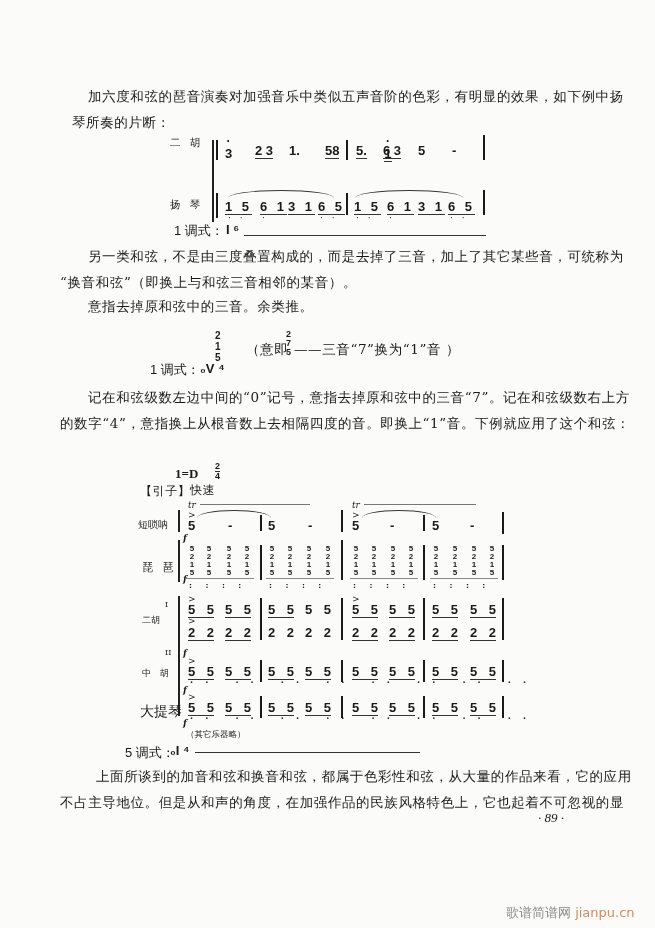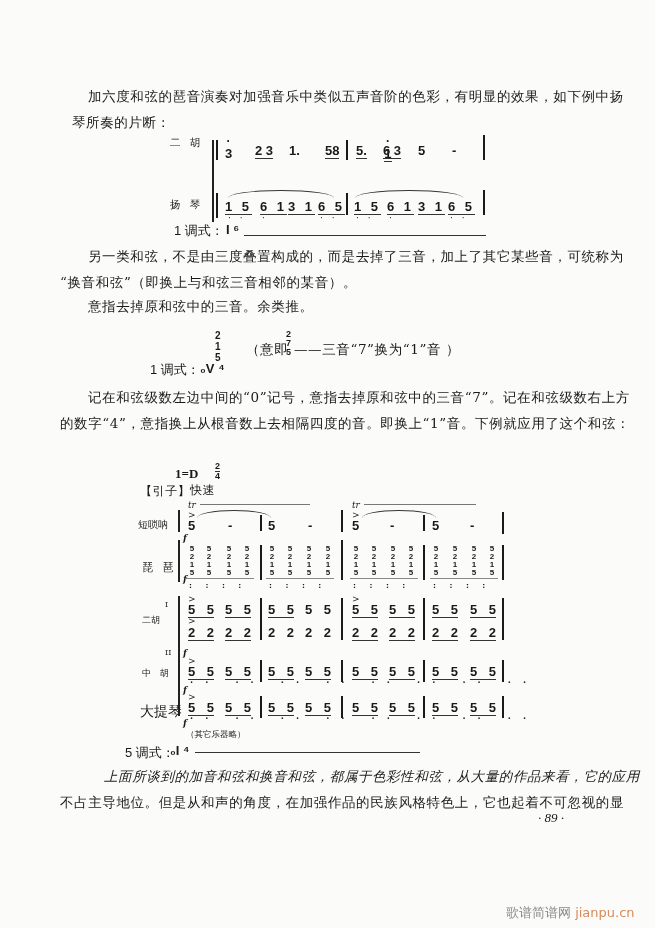--- a/index.html
+++ b/index.html
@@ -321,21 +321,21 @@
     <div class="bar" style="left:502px; top:696px; height:22px; width:1.5px;"></div>
     <div class="abs" style="left:190px; top:713px; font-size:9px; font-weight:bold; letter-spacing:12px; white-space:nowrap;">·· ··  ·· ··  ·· ··  ·· ··</div>
   </div>
 
   <span class="abs" style="left:186px; top:729px; font-size:8.5px;">（其它乐器略）</span>
   <span class="abs num" style="left:125px; top:744px; font-weight:normal;">5 调式：</span>
   <span class="abs num" style="left:170px; top:743px;">₀I ⁴</span>
   <div class="hline" style="left:195px; top:752px; width:225px;"></div>
 </div>
 
-<div class="abs para indent" style="left:76px; top:763px;font-style:italic;">上面所谈到的加音和弦和换音和弦，都属于色彩性和弦，从大量的作品来看，它的应用</div>
+<div class="abs para indent" style="left:68px; top:763px;">上面所谈到的加音和弦和换音和弦，都属于色彩性和弦，从大量的作品来看，它的应用</div>
 <div class="abs para" style="left:60px; top:789px;">不占主导地位。但是从和声的角度，在加强作品的民族风格特色上，它也起着不可忽视的显</div>
 
 <div class="abs" style="left:538px; top:810px; font-size:13px; font-style:italic; font-family:'Liberation Serif',serif;">· 89 ·</div>
 
 <div class="watermark" style="left:506px; top:904px;">
   <span>歌谱简谱网</span>
   <span class="wm-url">jianpu.cn</span>
 </div>
 
 </body></html>

